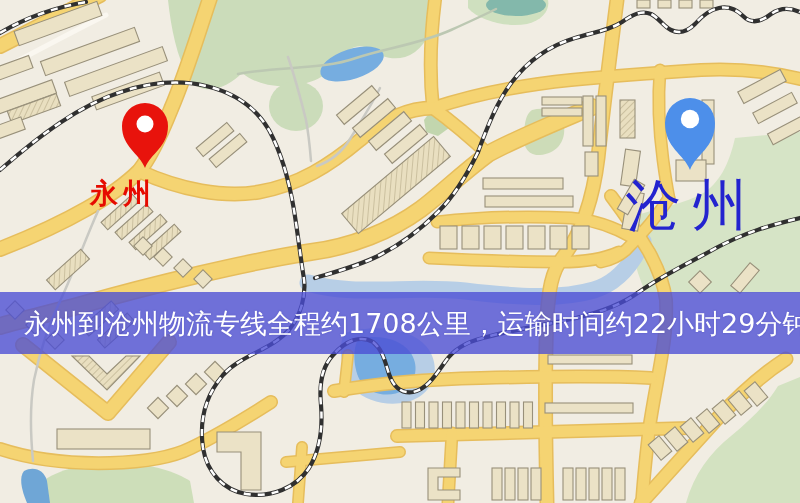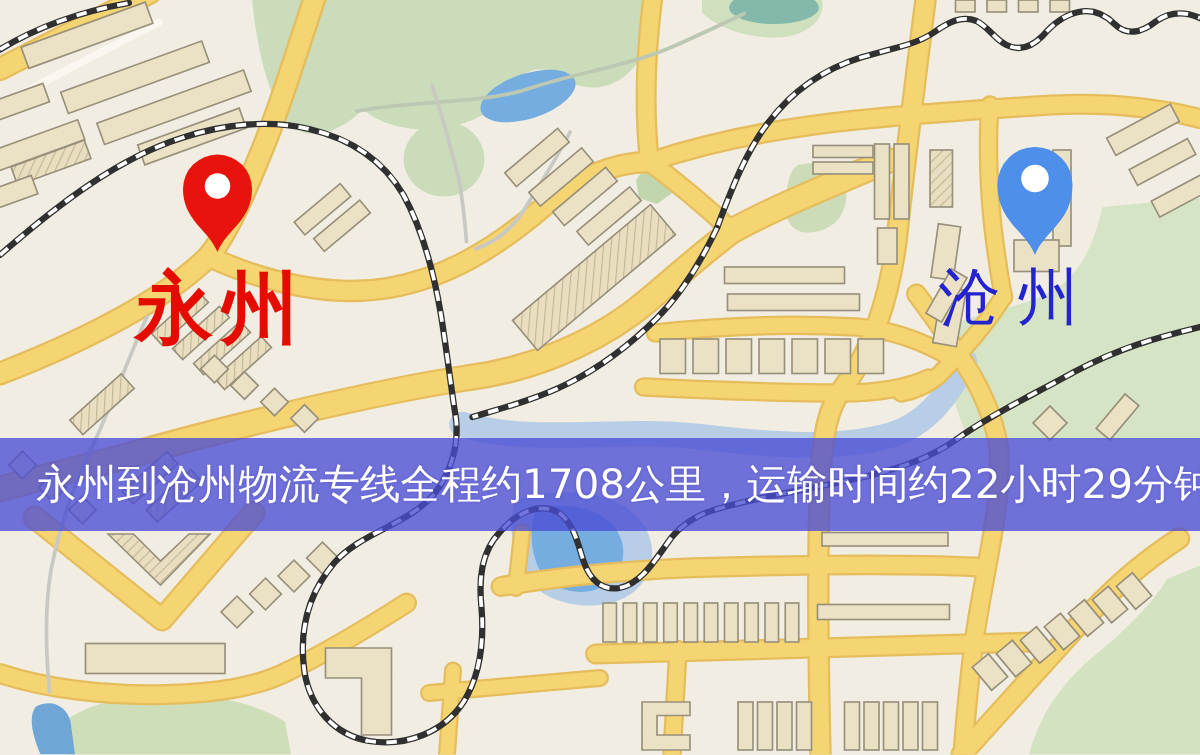--- a/index.html
+++ b/index.html
@@ -14,22 +14,22 @@
   .bld{fill:#ebe2c6;stroke:#98907a;stroke-width:1.1;}
   .bldh{fill:url(#hatch);stroke:#98907a;stroke-width:1.1;}
   .rail-base{fill:none;stroke:#303030;stroke-width:4.2;stroke-linecap:round;}
   .rail-dash{fill:none;stroke:#ffffff;stroke-width:2.5;stroke-dasharray:7 7;stroke-linecap:butt;}
   .banner{position:absolute;left:0;top:292px;width:800px;height:62px;
           display:flex;align-items:center;box-sizing:border-box;padding-left:24px;}
   .banner-text{font-size:27px;line-height:1;white-space:nowrap;
           font-family:"DejaVu Sans","Liberation Sans",sans-serif;text-shadow:0 0 2px rgba(60,60,180,.45);}
   .city-label{position:absolute;white-space:nowrap;line-height:1;
           font-family:"DejaVu Serif","Liberation Serif",serif;}
-  .label-origin{left:90px;top:180px;font-size:52px;font-weight:bold;letter-spacing:5px;}
-  .label-dest{left:626px;top:178px;font-size:41px;letter-spacing:11px;}
+  .label-origin{left:90px;top:180px;font-size:28px;font-weight:bold;letter-spacing:5px;}
+  .label-dest{left:626px;top:178px;font-size:55px;letter-spacing:11px;}
 </style>
 </head>
 <body>
 
 <div id="stage">
 <svg width="800" height="503" viewBox="0 0 800 503">
   <defs>
     <pattern id="hatch" width="5" height="5" patternUnits="userSpaceOnUse" patternTransform="rotate(45)">
       <rect width="5" height="5" fill="#e9dfc0"></rect>
       <line x1="0" y1="0" x2="0" y2="5" stroke="#c2b694" stroke-width="1.5"></line>

